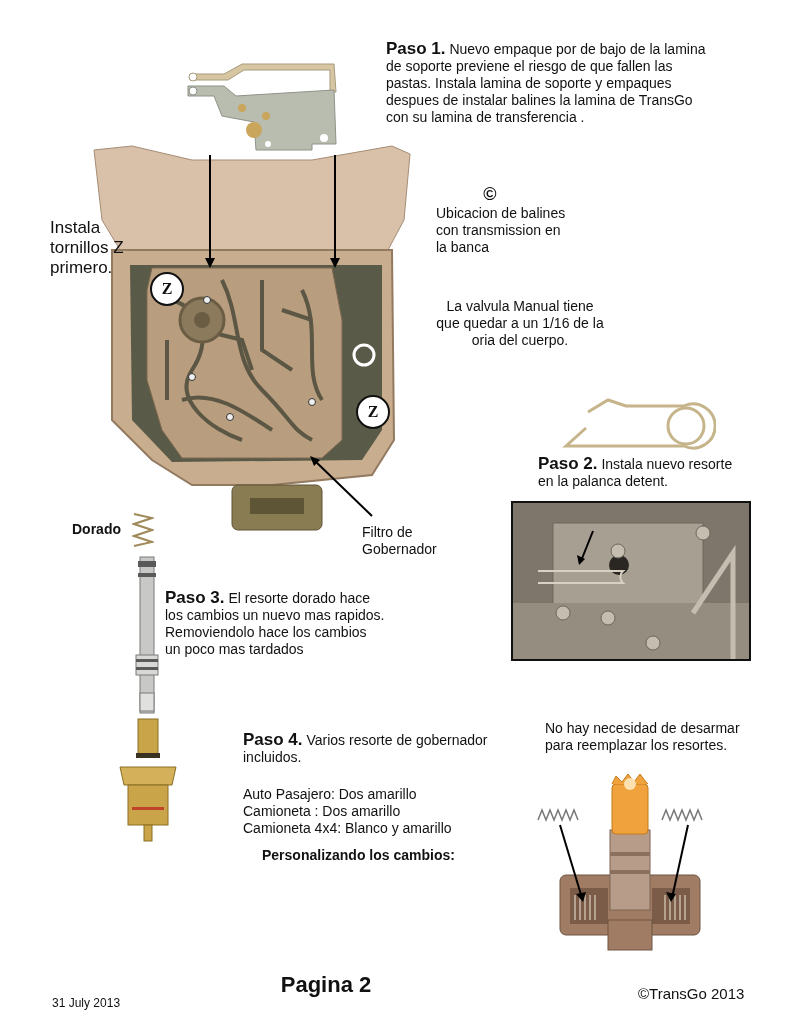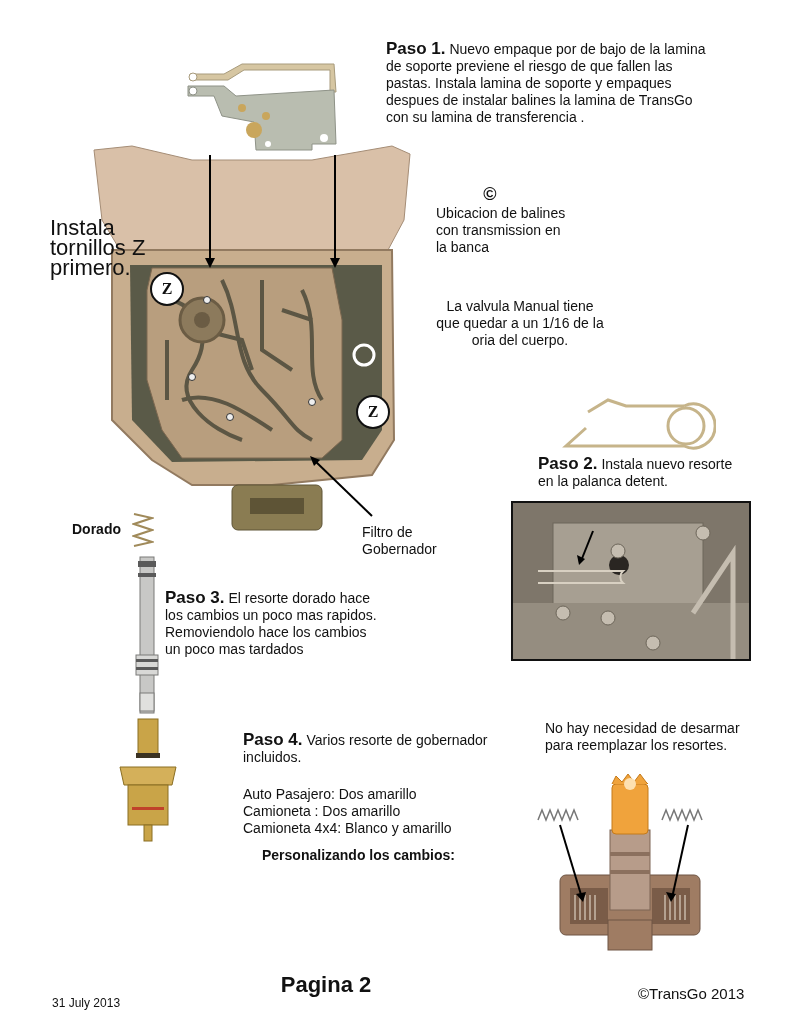--- a/index.html
+++ b/index.html
@@ -76,21 +76,21 @@
   </svg>
 </div>
 
 <div class="abs" style="left:150px;top:272px;width:30px;height:30px;border:2px solid #111;border-radius:50%;background:#fff;display:flex;align-items:center;justify-content:center;font-family:'Liberation Serif',serif;font-weight:bold;font-size:16px;">
   <span>Z</span>
 </div>
 <div class="abs" style="left:356px;top:395px;width:30px;height:30px;border:2px solid #111;border-radius:50%;background:#fff;display:flex;align-items:center;justify-content:center;font-family:'Liberation Serif',serif;font-weight:bold;font-size:16px;">
   <span>Z</span>
 </div>
 
-<div class="abs" style="left:50px;top:218px;font-size:22px;line-height:20px;">
+<div class="abs" style="left:50px;top:218px;font-size:17px;line-height:20px;">
   <div>Instala</div>
   <div>tornillos Z</div>
   <div>primero.</div>
 </div>
 
 <div class="abs txt" style="left:436px;top:186px;width:200px;">
   <div style="width:108px;text-align:center;font-size:18px;font-weight:bold;margin-bottom:2px;">©</div>
   <div>Ubicacion de balines</div>
   <div>con transmission en</div>
   <div>la banca</div>
@@ -159,21 +159,21 @@
     <path d="M2 212 L58 212 L54 230 L6 230 Z" fill="#d4b05a" stroke="#8a6e22"></path>
     <rect x="10" y="230" width="40" height="40" fill="#c9a448" stroke="#8a6e22"></rect>
     <rect x="14" y="252" width="32" height="3" fill="#c0422a"></rect>
     <rect x="26" y="270" width="8" height="16" fill="#c9a448" stroke="#8a6e22"></rect>
   </svg>
 </div>
 
 <div class="abs txt" style="left:165px;top:589px;width:260px;">
   <span class="bold">Paso 3.</span>
   <span>El resorte dorado hace</span><br>
-  <span>los cambios un poco mas rapidos.</span><br>
+  <span>los cambios un nuevo mas rapidos.</span><br>
   <span>Removiendolo hace los cambios</span><br>
   <span>un poco mas tardados</span>
 </div>
 
 <div class="abs txt" style="left:243px;top:731px;width:290px;">
   <span class="bold">Paso 4.</span>
   <span>Varios resorte de gobernador</span><br>
   <span>incluidos.</span>
   <div style="margin-top:20px;">
     <div>Auto Pasajero: Dos amarillo</div>

